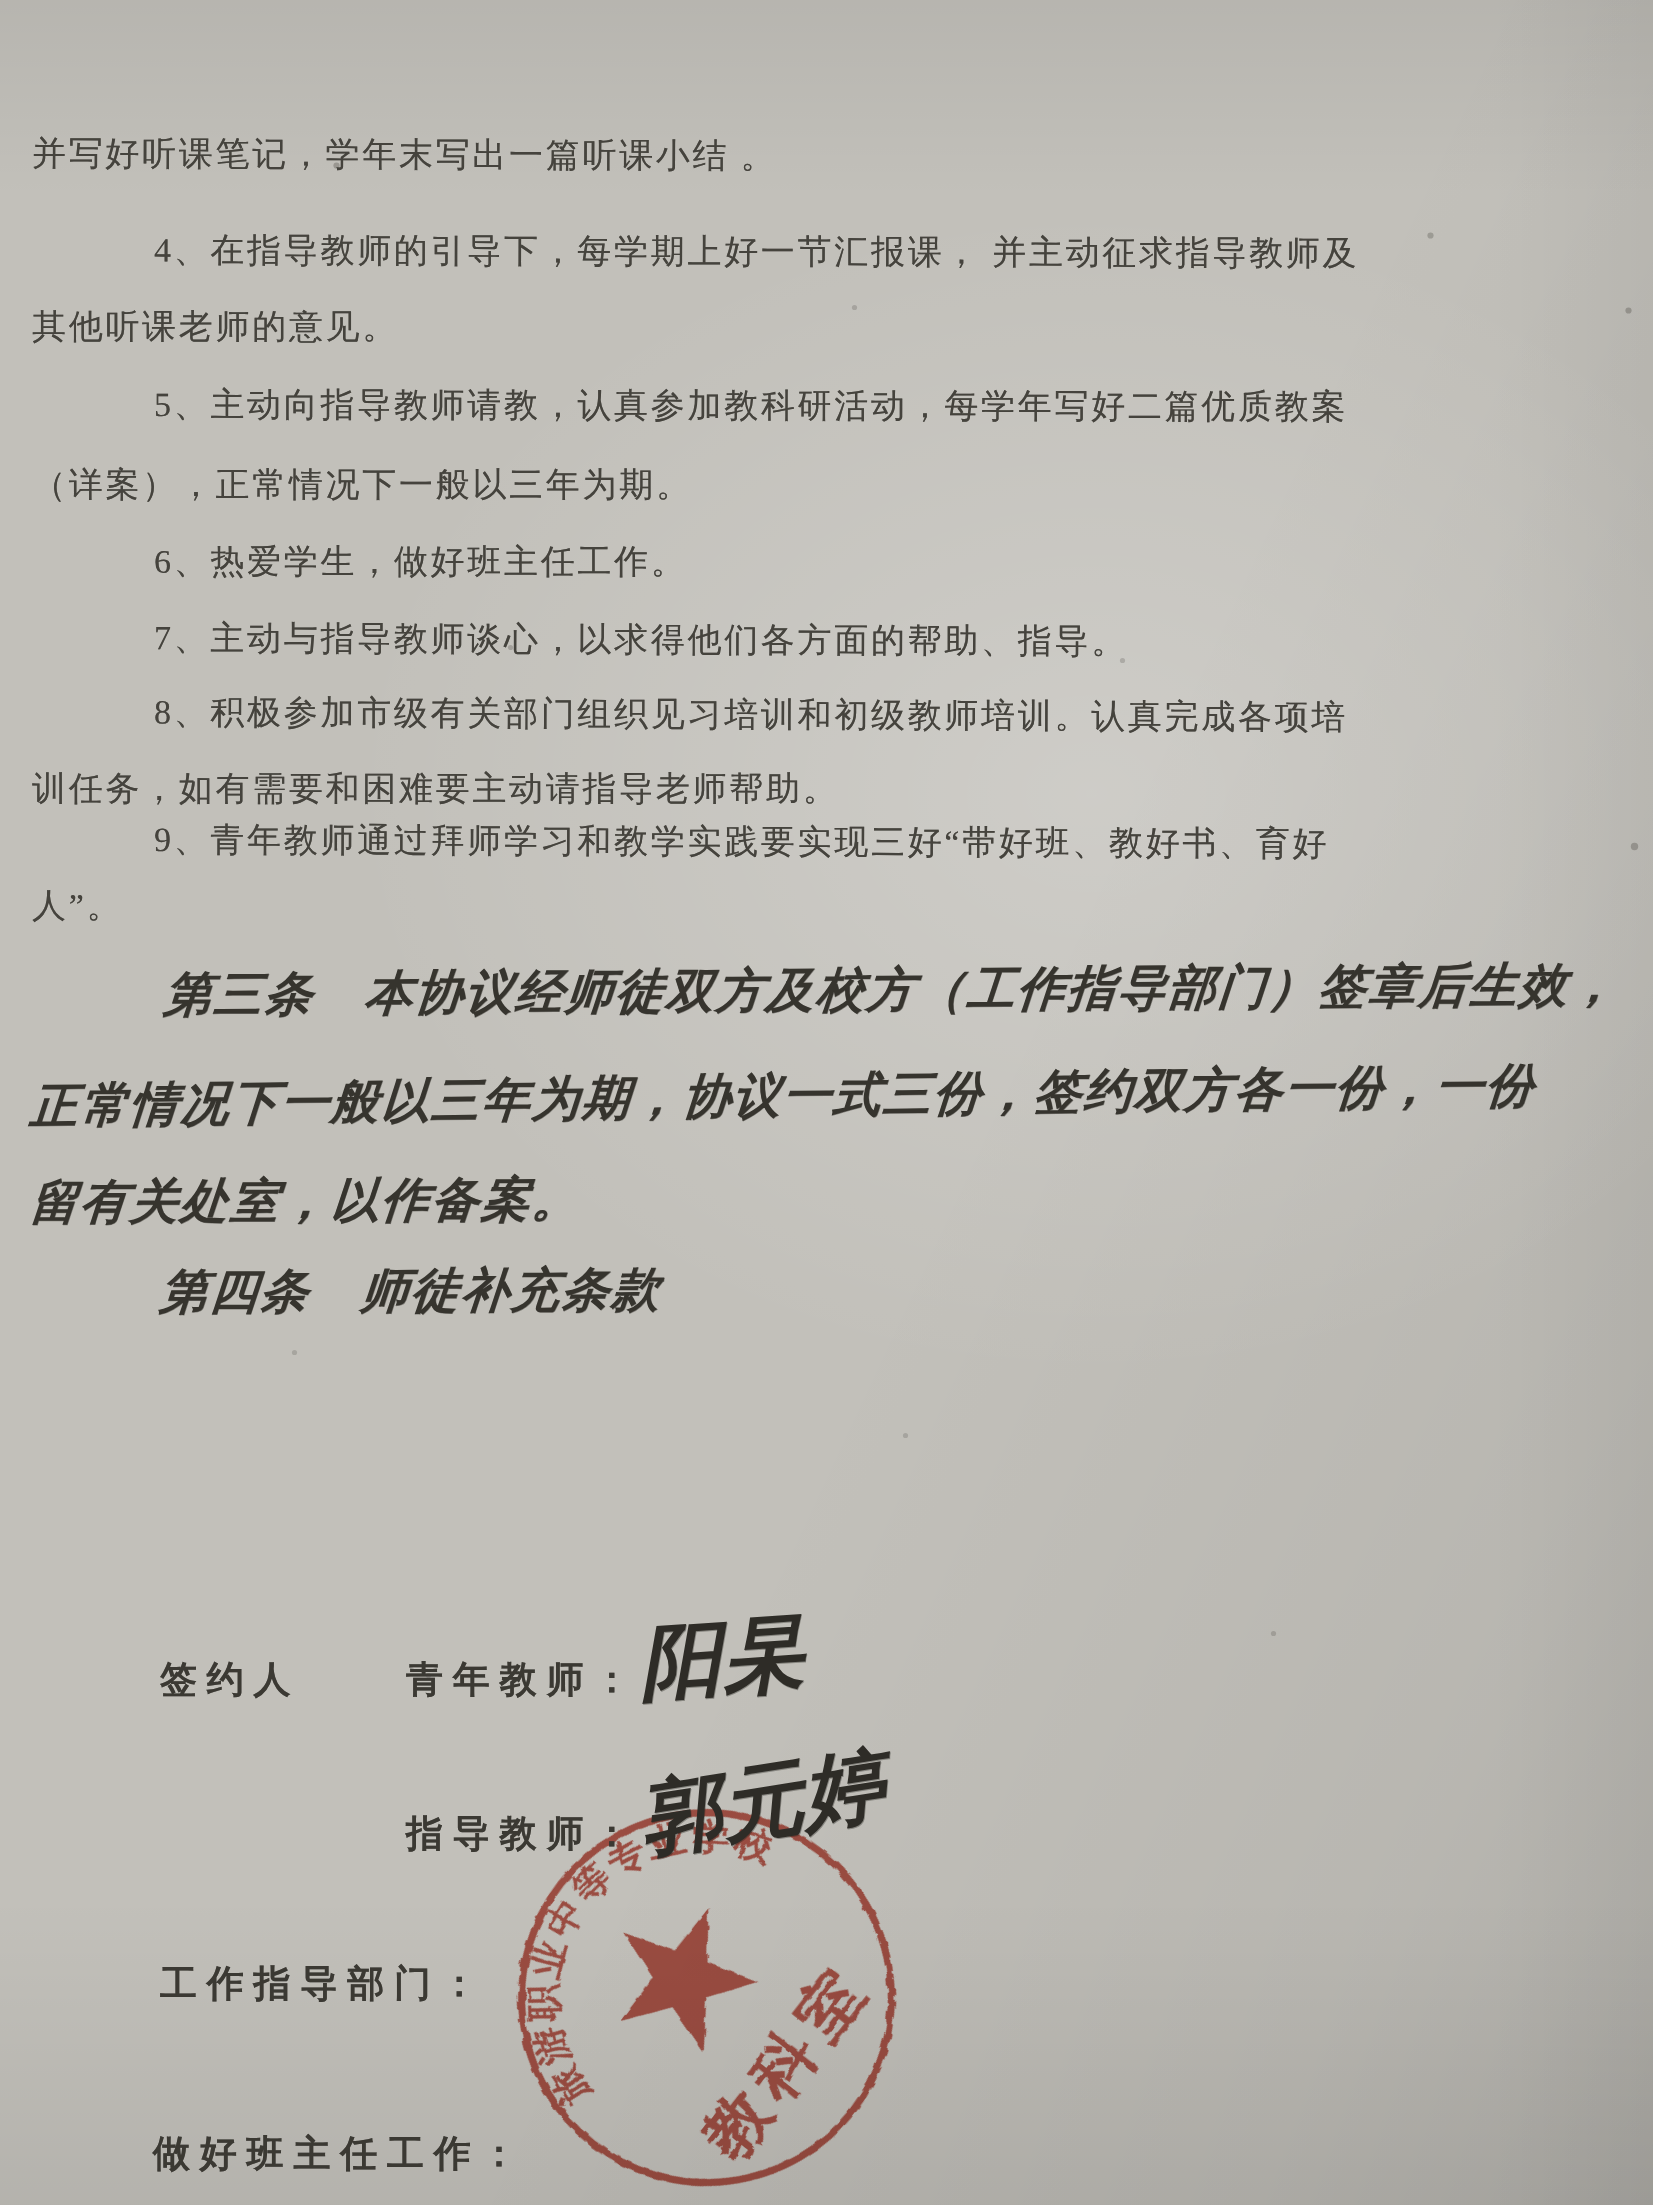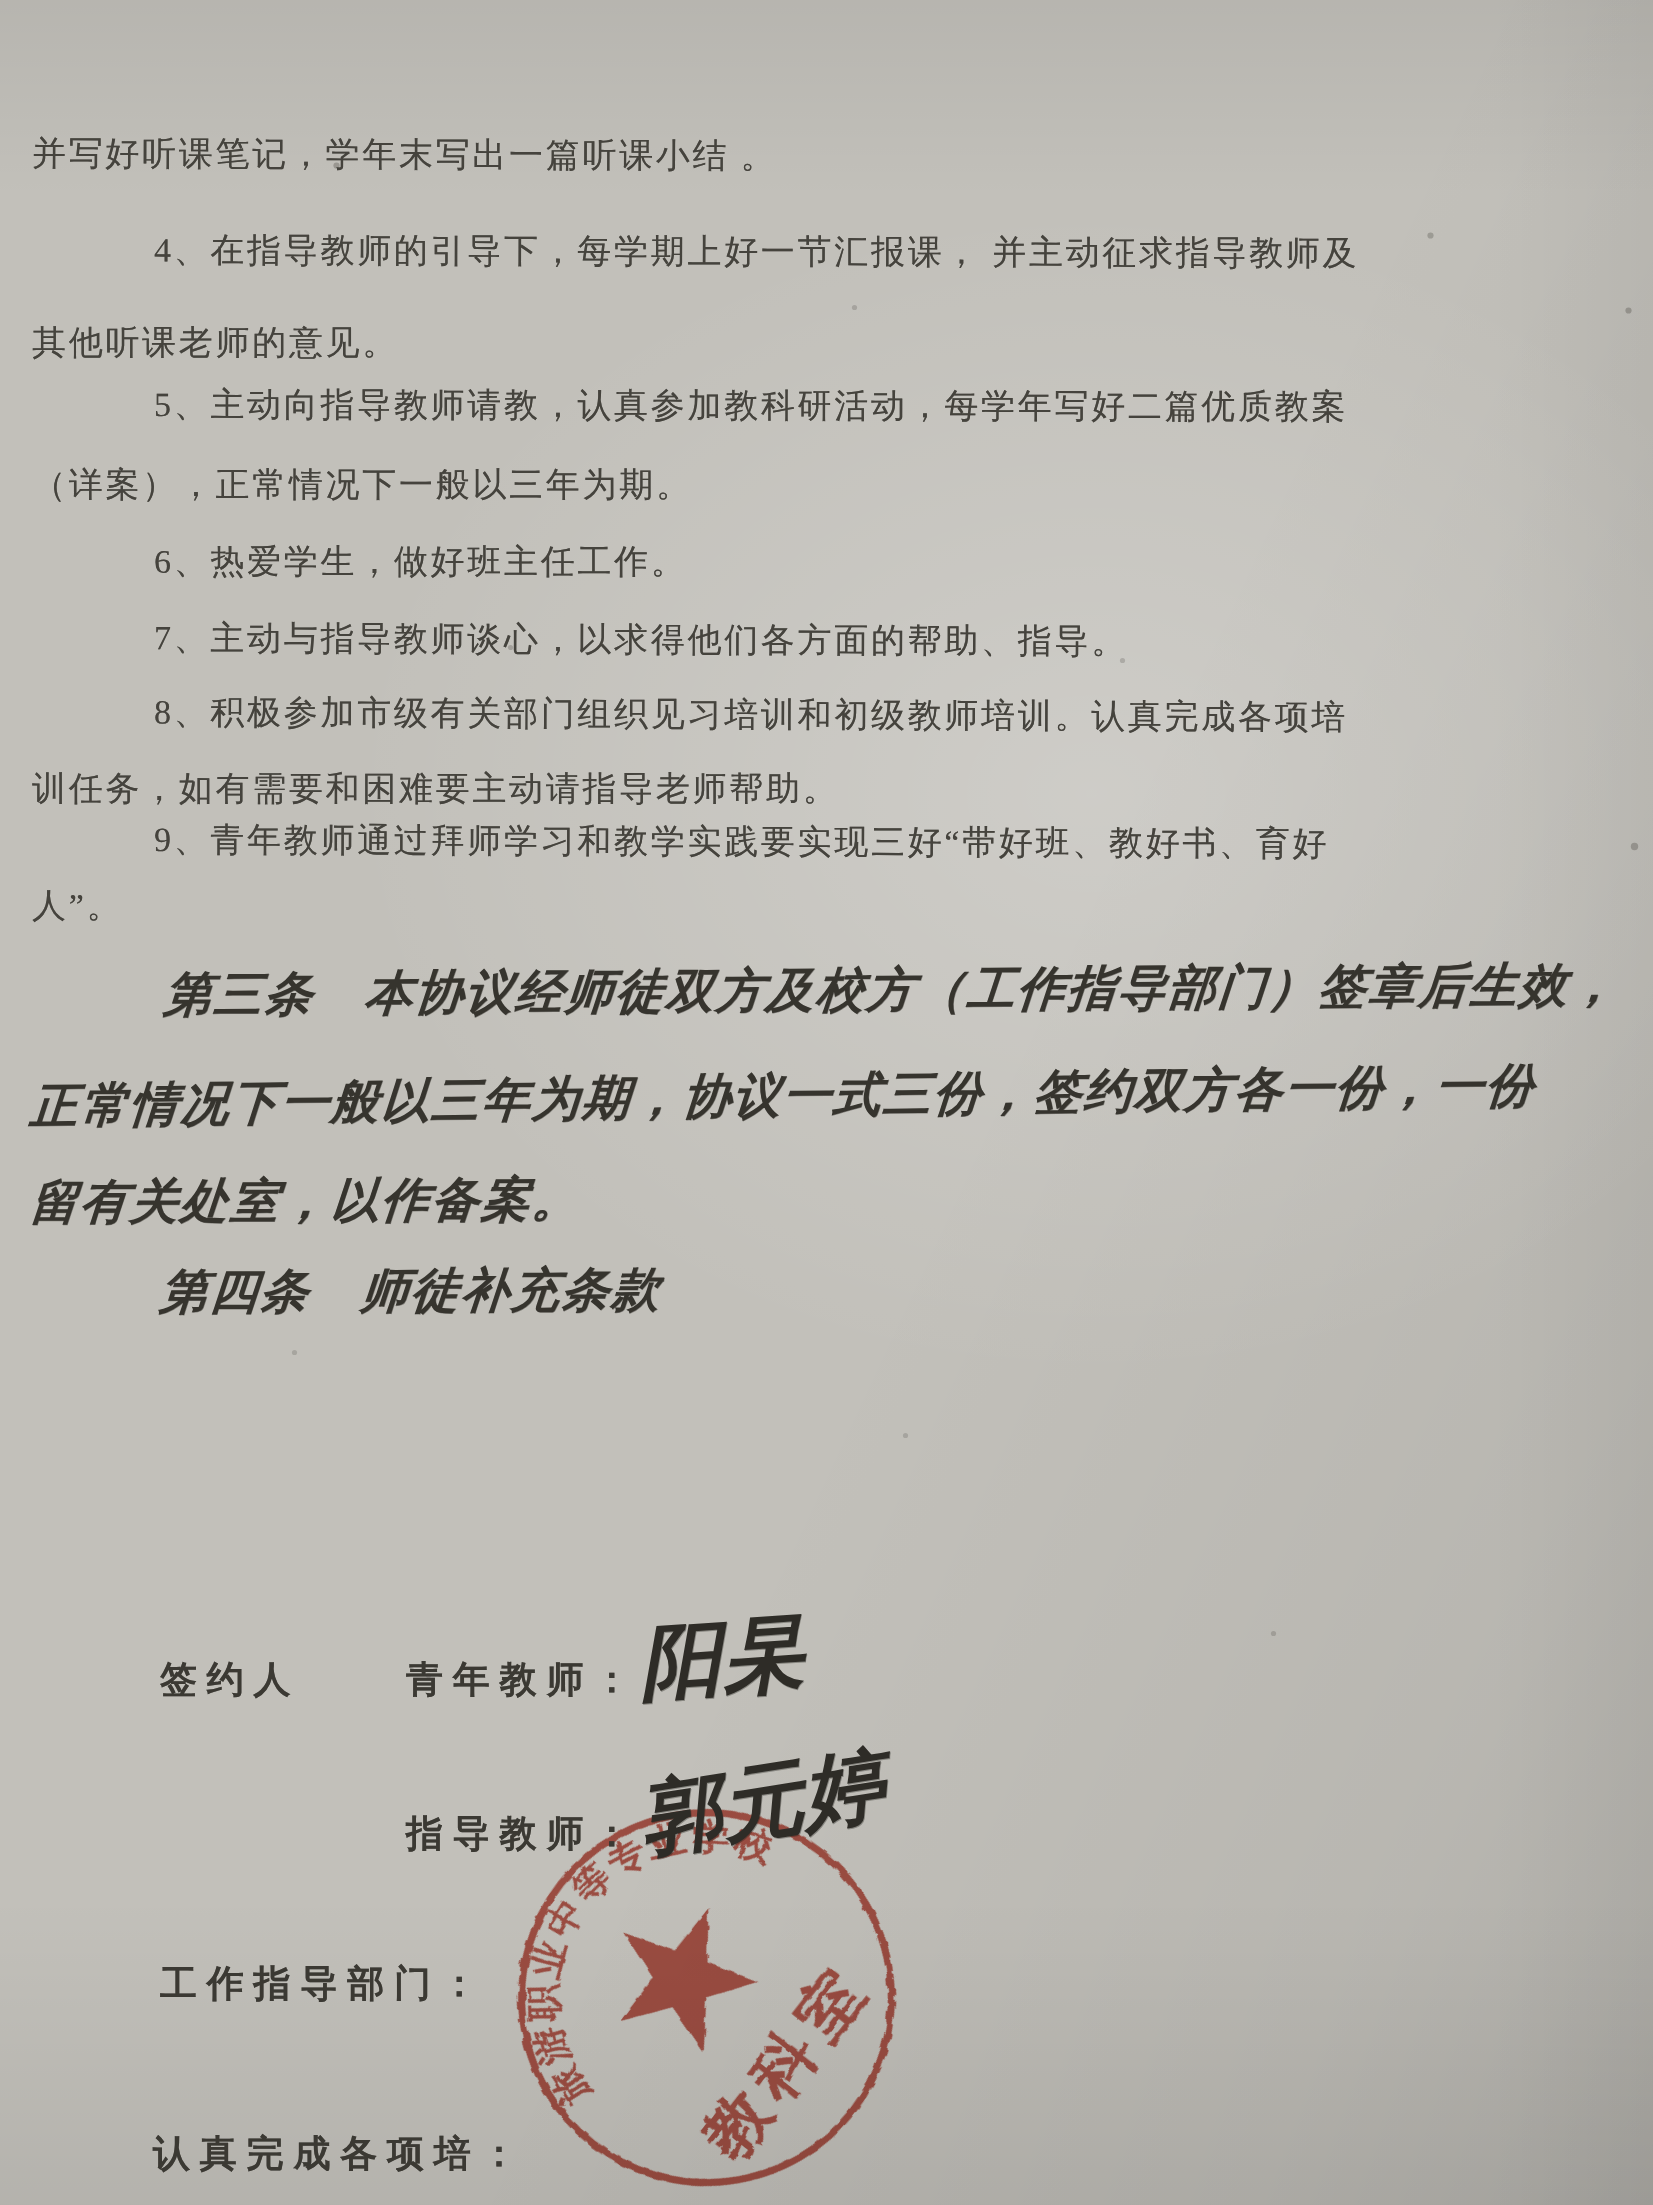--- a/index.html
+++ b/index.html
@@ -97,21 +97,21 @@
       1121px 659px 0 1.1px rgba(62,60,54,.22);
   }
 </style>
 </head>
 <body>
 
 <div class="page">
 
   <div class="line" style="top:132px;  left:32px;  transform:rotate(.2deg);">并写好听课笔记，学年末写出一篇听课小结 。</div>
   <div class="line" style="top:229px;  left:154px; transform:rotate(.15deg);">4、在指导教师的引导下，每学期上好一节汇报课， 并主动征求指导教师及</div>
-  <div class="line" style="top:304px;  left:32px;margin-top:16px;">其他听课老师的意见。</div>
+  <div class="line" style="top:304px;  left:32px;">其他听课老师的意见。</div>
   <div class="line" style="top:383px;  left:154px; transform:rotate(.1deg);">5、主动向指导教师请教，认真参加教科研活动，每学年写好二篇优质教案</div>
   <div class="line" style="top:462px;  left:32px;">（详案），正常情况下一般以三年为期。</div>
   <div class="line" style="top:539px;  left:154px;">6、热爱学生，做好班主任工作。</div>
   <div class="line" style="top:617px; left:154px; transform:rotate(.2deg);">7、主动与指导教师谈心，以求得他们各方面的帮助、指导。</div>
   <div class="line" style="top:692px; left:154px; transform:rotate(.25deg);">8、积极参加市级有关部门组织见习培训和初级教师培训。认真完成各项培</div>
   <div class="line" style="top:766px; left:32px;">训任务，如有需要和困难要主动请指导老师帮助。</div>
   <div class="line" style="top:819px; left:154px; transform:rotate(.2deg);">9、青年教师通过拜师学习和教学实践要实现三好“带好班、教好书、育好</div>
   <div class="line" style="top:883px; left:32px;">人”。</div>
 
   <div class="hand" style="top:958px; left:164px; transform:rotate(-.4deg) skewX(-5deg);">第三条　本协议经师徒双方及校方（工作指导部门）签章后生效，</div>
@@ -120,21 +120,21 @@
   <div class="hand" style="top:1259px; left:160px; transform:rotate(-.3deg) skewX(-5deg);">第四条　师徒补充条款</div>
 
   <div class="label" style="top:1655px; left:160px;text-align:center;">签约人</div>
   <div class="label" style="top:1655px; left:406px;">青年教师：</div>
   <div class="signature" style="top:1604px; left:639px; transform:rotate(-4deg);">阳杲</div>
 
   <div class="label" style="top:1809px; left:406px;text-align:right;">指导教师：</div>
   <div class="signature" style="top:1748px; left:639px; transform:rotate(-9deg);">郭元婷</div>
 
   <div class="label" style="top:1959px; left:160px;">工作指导部门：</div>
-  <div class="label" style="top:2129px; left:153px;">认真完成各项培：</div>
+  <div class="label" style="top:2129px; left:153px;">做好班主任工作：</div>
 
   <svg class="stamp-svg" viewBox="0 0 744 764">
     <defs>
       <filter id="rough">
         <feTurbulence type="fractalNoise" baseFrequency="0.05" numOctaves="2" result="n"></feTurbulence>
         <feDisplacementMap in="SourceGraphic" in2="n" scale="9"></feDisplacementMap>
       </filter>
       <path id="arcpath" d="M 114,292 A 272,272 0 0,1 626,292" fill="none"></path>
     </defs>
     <g transform="rotate(-52 372 385)" filter="url(#rough)" opacity="0.88">

